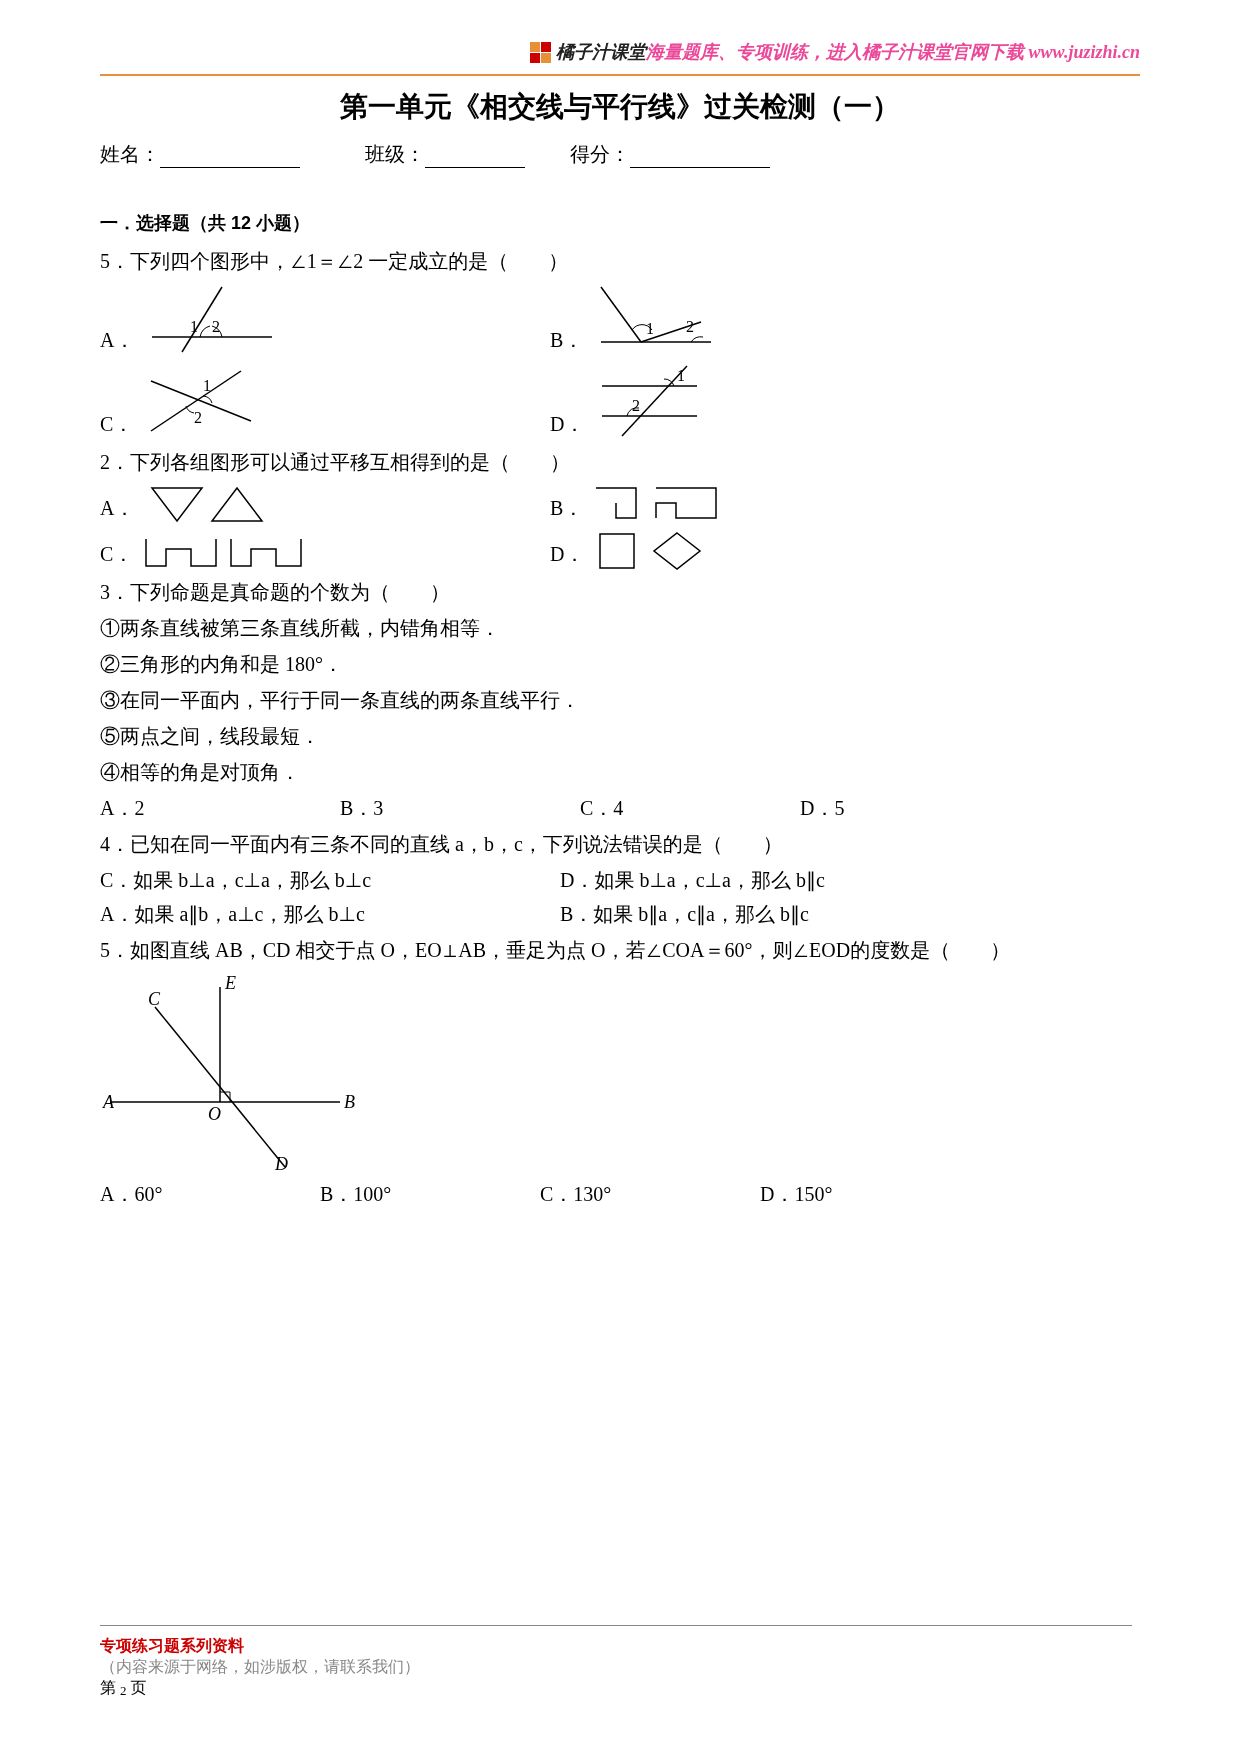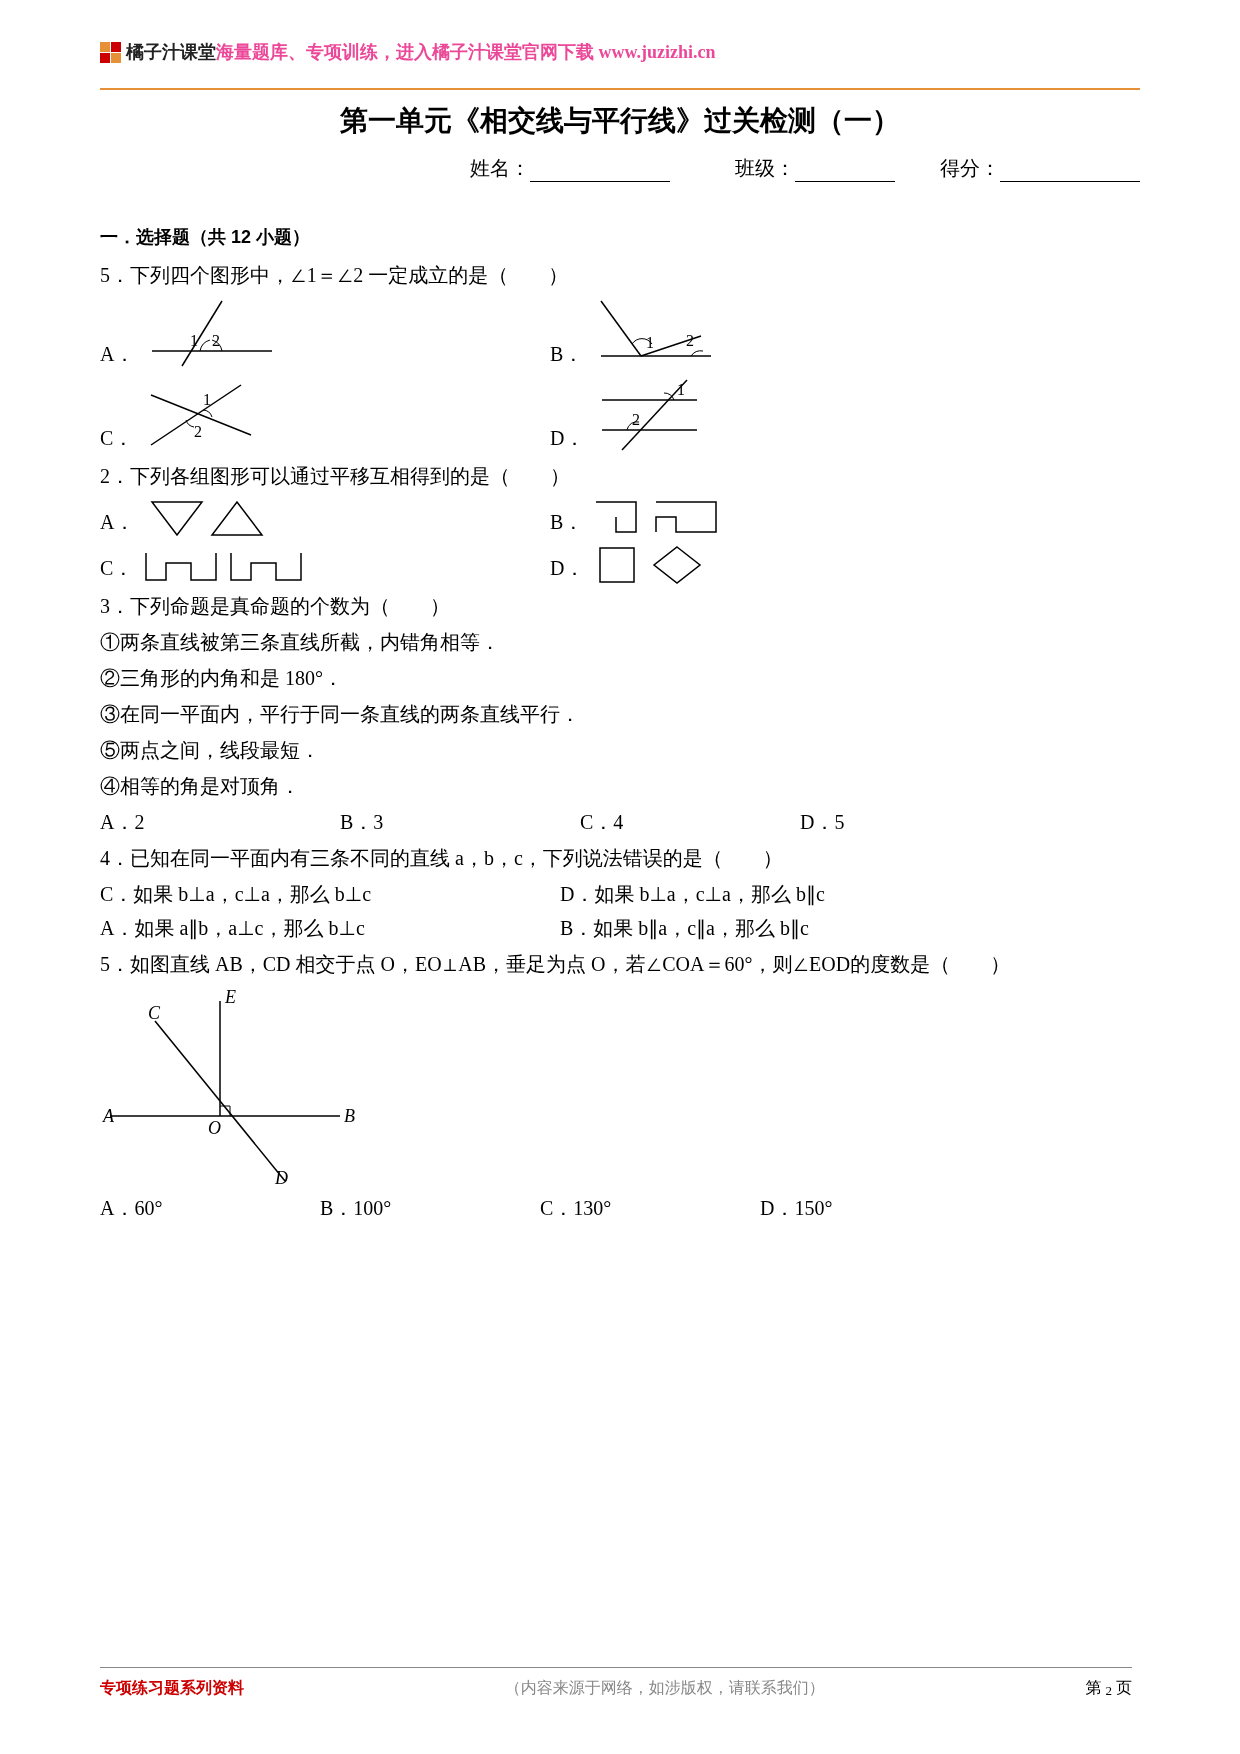--- a/index.html
+++ b/index.html
@@ -14,24 +14,25 @@
       font-family: "SimSun", "宋体", serif;
       position: relative;
     }
     .page {
       padding: 40px 100px 60px 100px;
       position: relative;
       height: 100%;
     }
     .header {
       display: flex;
-      justify-content: flex-start;
+      justify-content: flex-end;
       align-items: center;
-      padding-bottom: 24px;
+      padding-bottom: 10px;
       border-bottom: 2px solid #e69138;
+      font-style: italic;
     }
     .logo-area {
       display: flex;
       align-items: center;
       gap: 5px;
     }
     .logo-squares {
       display: grid;
       grid-template-columns: repeat(2, 10px);
       grid-template-rows: repeat(2, 10px);
@@ -53,21 +54,21 @@
       font-weight: bold;
     }
     .title {
       text-align: center;
       font-family: "SimHei", sans-serif;
       font-weight: bold;
       font-size: 28px;
       margin: 12px 0 15px 0;
     }
     .info-line {
-      text-align: right;
+      text-align: left;
       font-size: 20px;
       margin-bottom: 40px;
       font-family: "SimSun", serif;
     }
     .info-line span.blank {
       display: inline-block;
       border-bottom: 1px solid #000;
       min-width: 140px;
       height: 20px;
       vertical-align: bottom;
@@ -110,20 +111,21 @@
     .footer {
       position: absolute;
       bottom: 55px;
       left: 100px;
       right: 108px;
       border-top: 1px solid #888;
       padding-top: 10px;
       display: flex;
       justify-content: space-between;
       font-size: 16px;
+      flex-direction: column;
     }
     .footer-left {
       color: #cc0000;
       font-family: "KaiTi", serif;
       font-weight: bold;
     }
     .footer-mid {
       color: #888;
       font-family: "SimSun", serif;
     }

